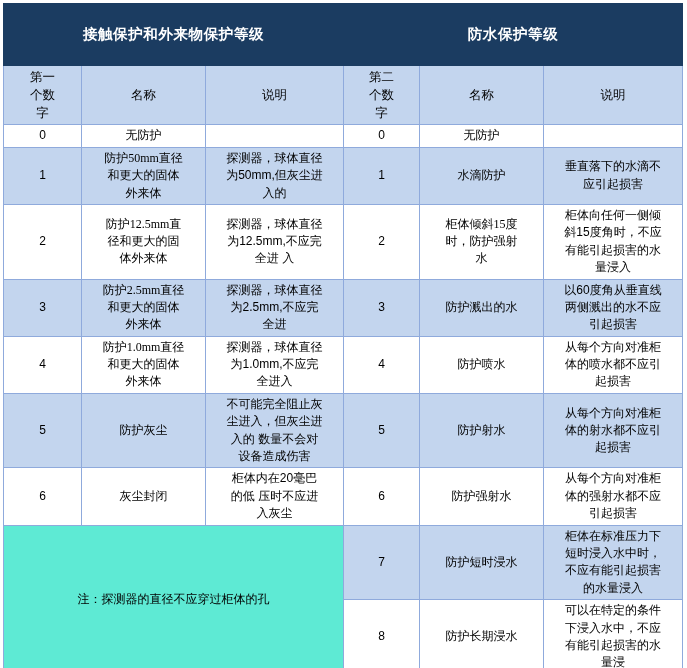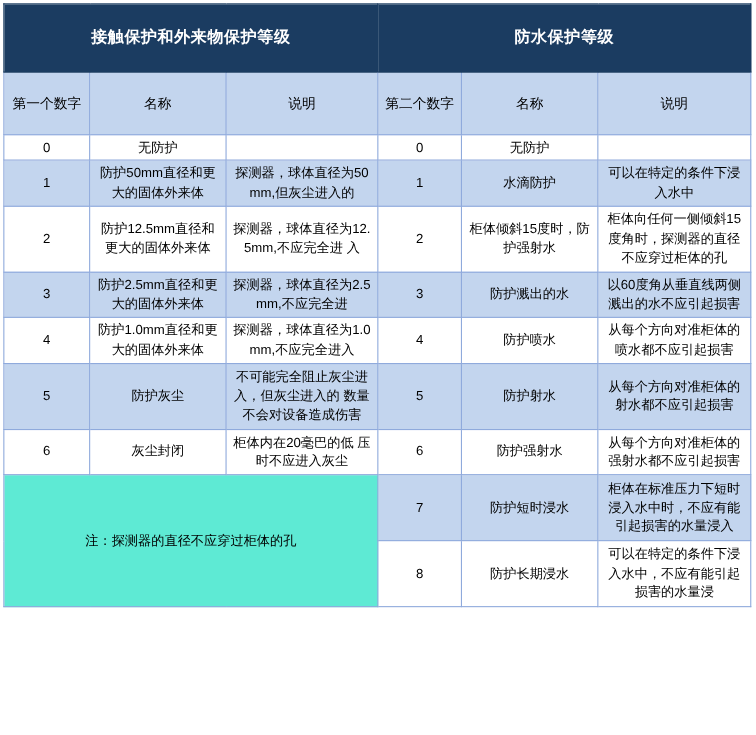--- a/index.html
+++ b/index.html
@@ -28,21 +28,21 @@
     width: 679px;
     height: 549px;
     border-collapse: collapse;
     table-layout: fixed;
     margin: 0;
   }
 
   table.ip-table td,
   table.ip-table th {
     border: 1px solid #8faadc;
-    padding: 2px 4px;
+    padding: 2px 20px;
     vertical-align: middle;
     text-align: center;
     font-weight: normal;
     font-size: 12px;
     line-height: 1.45;
     box-sizing: border-box;
     word-break: break-all;
   }
 
   
@@ -70,21 +70,21 @@
   tr.plain td { background: #ffffff; }
 
   td.shade-cell { background: #c3d5ee !important; }
   td.plain-cell { background: #ffffff !important; }
 
   td.num {
     font-weight: bold;
     font-size: 12.5px;
   }
 
-  td.name { font-size: 12px; }
+  td.name { font-size: 12px; font-family: Liberation Serif, serif; }
   td.desc { font-size: 12px; }
 
   td.note {
     font-size: 12px;
     text-align: center;
     vertical-align: middle;
     background: #5eead4;
   }
 
   
@@ -132,30 +132,30 @@
         <td class="name">无防护</td>
         <td class="desc"></td>
       </tr>
 
       <tr class="shade">
         <td class="num">1</td>
         <td class="name">防护50mm直径和更大的固体外来体</td>
         <td class="desc">探测器，球体直径为50mm,但灰尘进入的</td>
         <td class="num">1</td>
         <td class="name">水滴防护</td>
-        <td class="desc">可以在特定的条件下浸入水中</td>
+        <td class="desc">垂直落下的水滴不应引起损害</td>
       </tr>
 
       <tr class="plain">
         <td class="num">2</td>
         <td class="name">防护12.5mm直径和更大的固体外来体</td>
         <td class="desc">探测器，球体直径为12.5mm,不应完全进 入</td>
         <td class="num">2</td>
         <td class="name">柜体倾斜15度时，防护强射水</td>
-        <td class="desc">柜体向任何一侧倾斜15度角时，探测器的直径不应穿过柜体的孔</td>
+        <td class="desc">柜体向任何一侧倾斜15度角时，不应有能引起损害的水量浸入</td>
       </tr>
 
       <tr class="shade">
         <td class="num">3</td>
         <td class="name">防护2.5mm直径和更大的固体外来体</td>
         <td class="desc">探测器，球体直径为2.5mm,不应完全进</td>
         <td class="num">3</td>
         <td class="name">防护溅出的水</td>
         <td class="desc">以60度角从垂直线两侧溅出的水不应引起损害</td>
       </tr>

